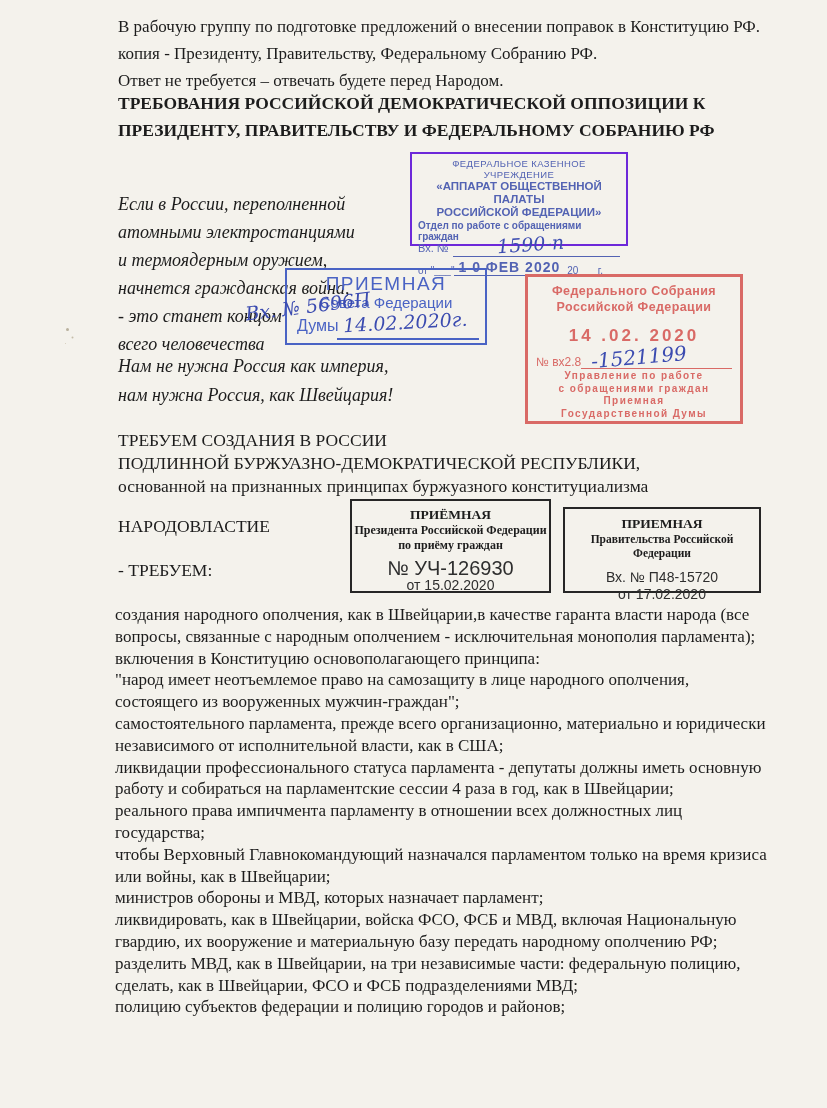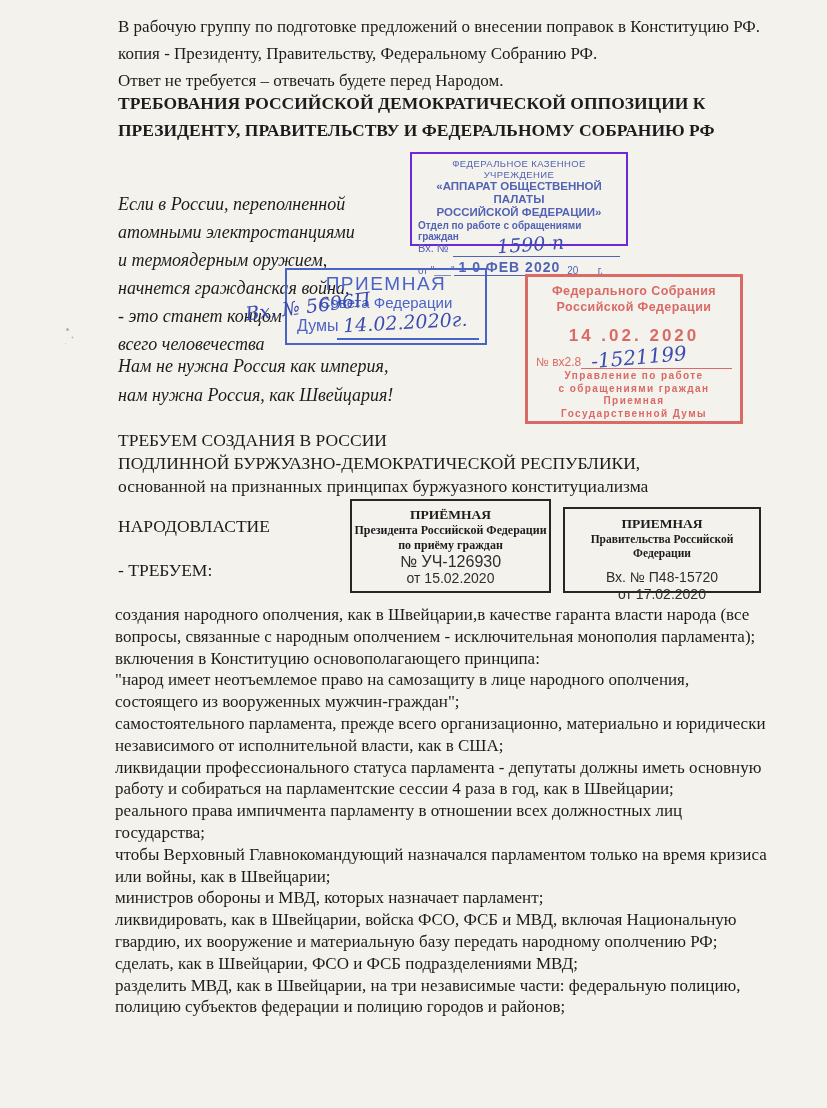--- a/index.html
+++ b/index.html
@@ -71,21 +71,21 @@
   .st-sd .numrow .uline{flex:1;border-bottom:1.5px solid #d96a66;height:10px;position:relative;}
   .st-sd .hw-num{position:absolute;left:10px;top:-13px;font-size:20px;transform:rotate(-5deg);white-space:nowrap;}
   .st-sd .foot{font-size:10px;font-weight:bold;letter-spacing:1.4px;line-height:12.5px;margin-top:1px;}
   
   .st-pr{
     position:absolute;left:350px;top:499px;width:201px;height:94px;
     border:2px solid #262626;box-sizing:border-box;text-align:center;padding-top:6px;
   }
   .st-pr .t1{font-size:13.5px;font-weight:bold;line-height:16px;}
   .st-pr .t2,.st-pr .t3{font-size:12px;font-weight:bold;line-height:15px;}
-  .st-pr .n{font-family:"Liberation Sans", sans-serif;font-size:16px;line-height:17px;color:#2e2e2e;}
+  .st-pr .n{font-family:"Liberation Sans", sans-serif;font-size:20px;line-height:17px;margin-top:7px;color:#2e2e2e;}
   .st-pr .d{font-family:"Liberation Sans", sans-serif;font-size:14px;line-height:17px;color:#2e2e2e;}
   .st-gv{
     position:absolute;left:563px;top:507px;width:198px;height:86px;
     border:2px solid #262626;box-sizing:border-box;text-align:center;padding-top:7px;
   }
   .st-gv .t1{font-size:13.5px;font-weight:bold;line-height:16px;}
   .st-gv .t2{font-size:11.5px;font-weight:bold;line-height:14px;}
   .st-gv .n{font-family:"Liberation Sans", sans-serif;font-size:14px;line-height:17px;margin-top:9px;color:#2e2e2e;}
   .st-gv .d{font-family:"Liberation Sans", sans-serif;font-size:14px;line-height:17px;color:#2e2e2e;}
   
@@ -200,20 +200,20 @@
       <div class="bline">независимого от исполнительной власти, как в США;</div>
       <div class="bline">ликвидации профессионального статуса парламента - депутаты должны иметь основную</div>
       <div class="bline">работу и собираться на парламентские сессии 4 раза в год, как в Швейцарии;</div>
       <div class="bline">реального права импичмента парламенту в отношении всех должностных лиц</div>
       <div class="bline">государства;</div>
       <div class="bline">чтобы Верховный Главнокомандующий назначался парламентом только на время кризиса</div>
       <div class="bline">или войны, как в Швейцарии;</div>
       <div class="bline">министров обороны и МВД, которых назначает парламент;</div>
       <div class="bline">ликвидировать, как в Швейцарии, войска ФСО, ФСБ и МВД, включая Национальную</div>
       <div class="bline">гвардию, их вооружение и материальную базу передать народному ополчению РФ;</div>
+      <div class="bline">разделить МВД, как в Швейцарии, на три независимые части: федеральную полицию,</div>
       <div class="bline">сделать, как в Швейцарии, ФСО и ФСБ подразделениями МВД;</div>
-      <div class="bline">разделить МВД, как в Швейцарии, на три независимые части: федеральную полицию,</div>
       <div class="bline">полицию субъектов федерации и полицию городов и районов;</div>
     </div>
 
   <div class="speck"></div>
 
 </div>
 
 </body></html>

